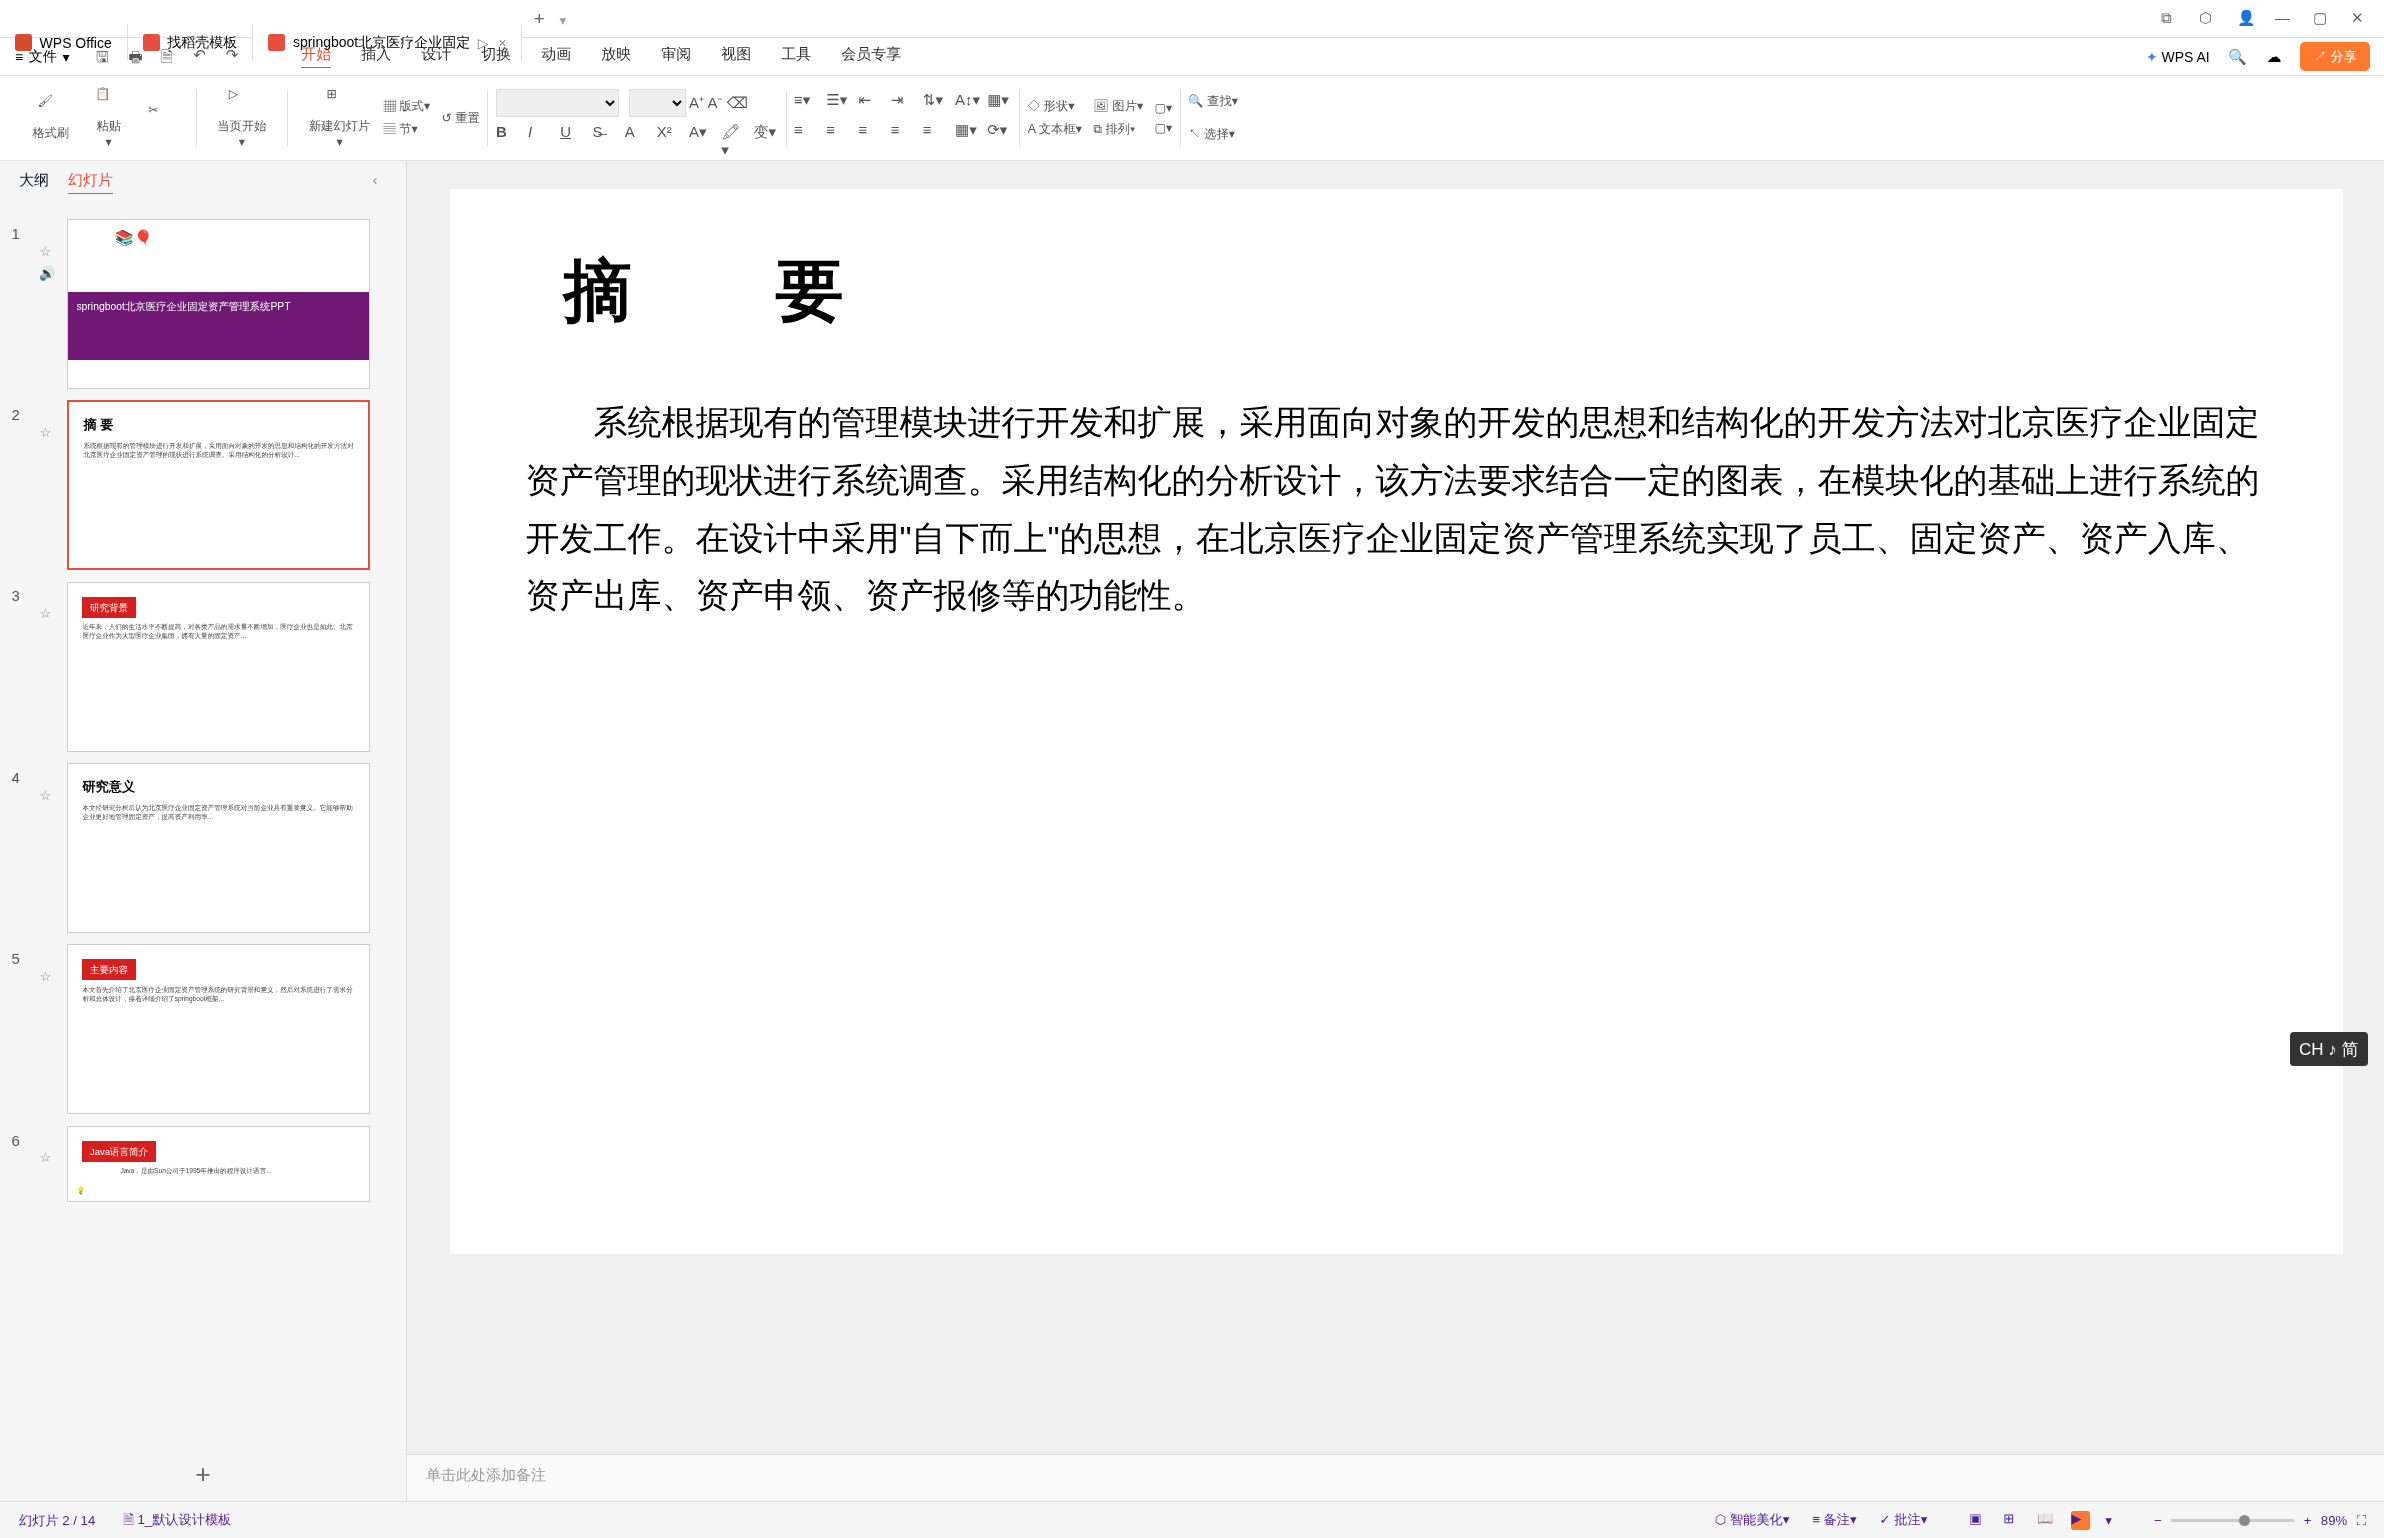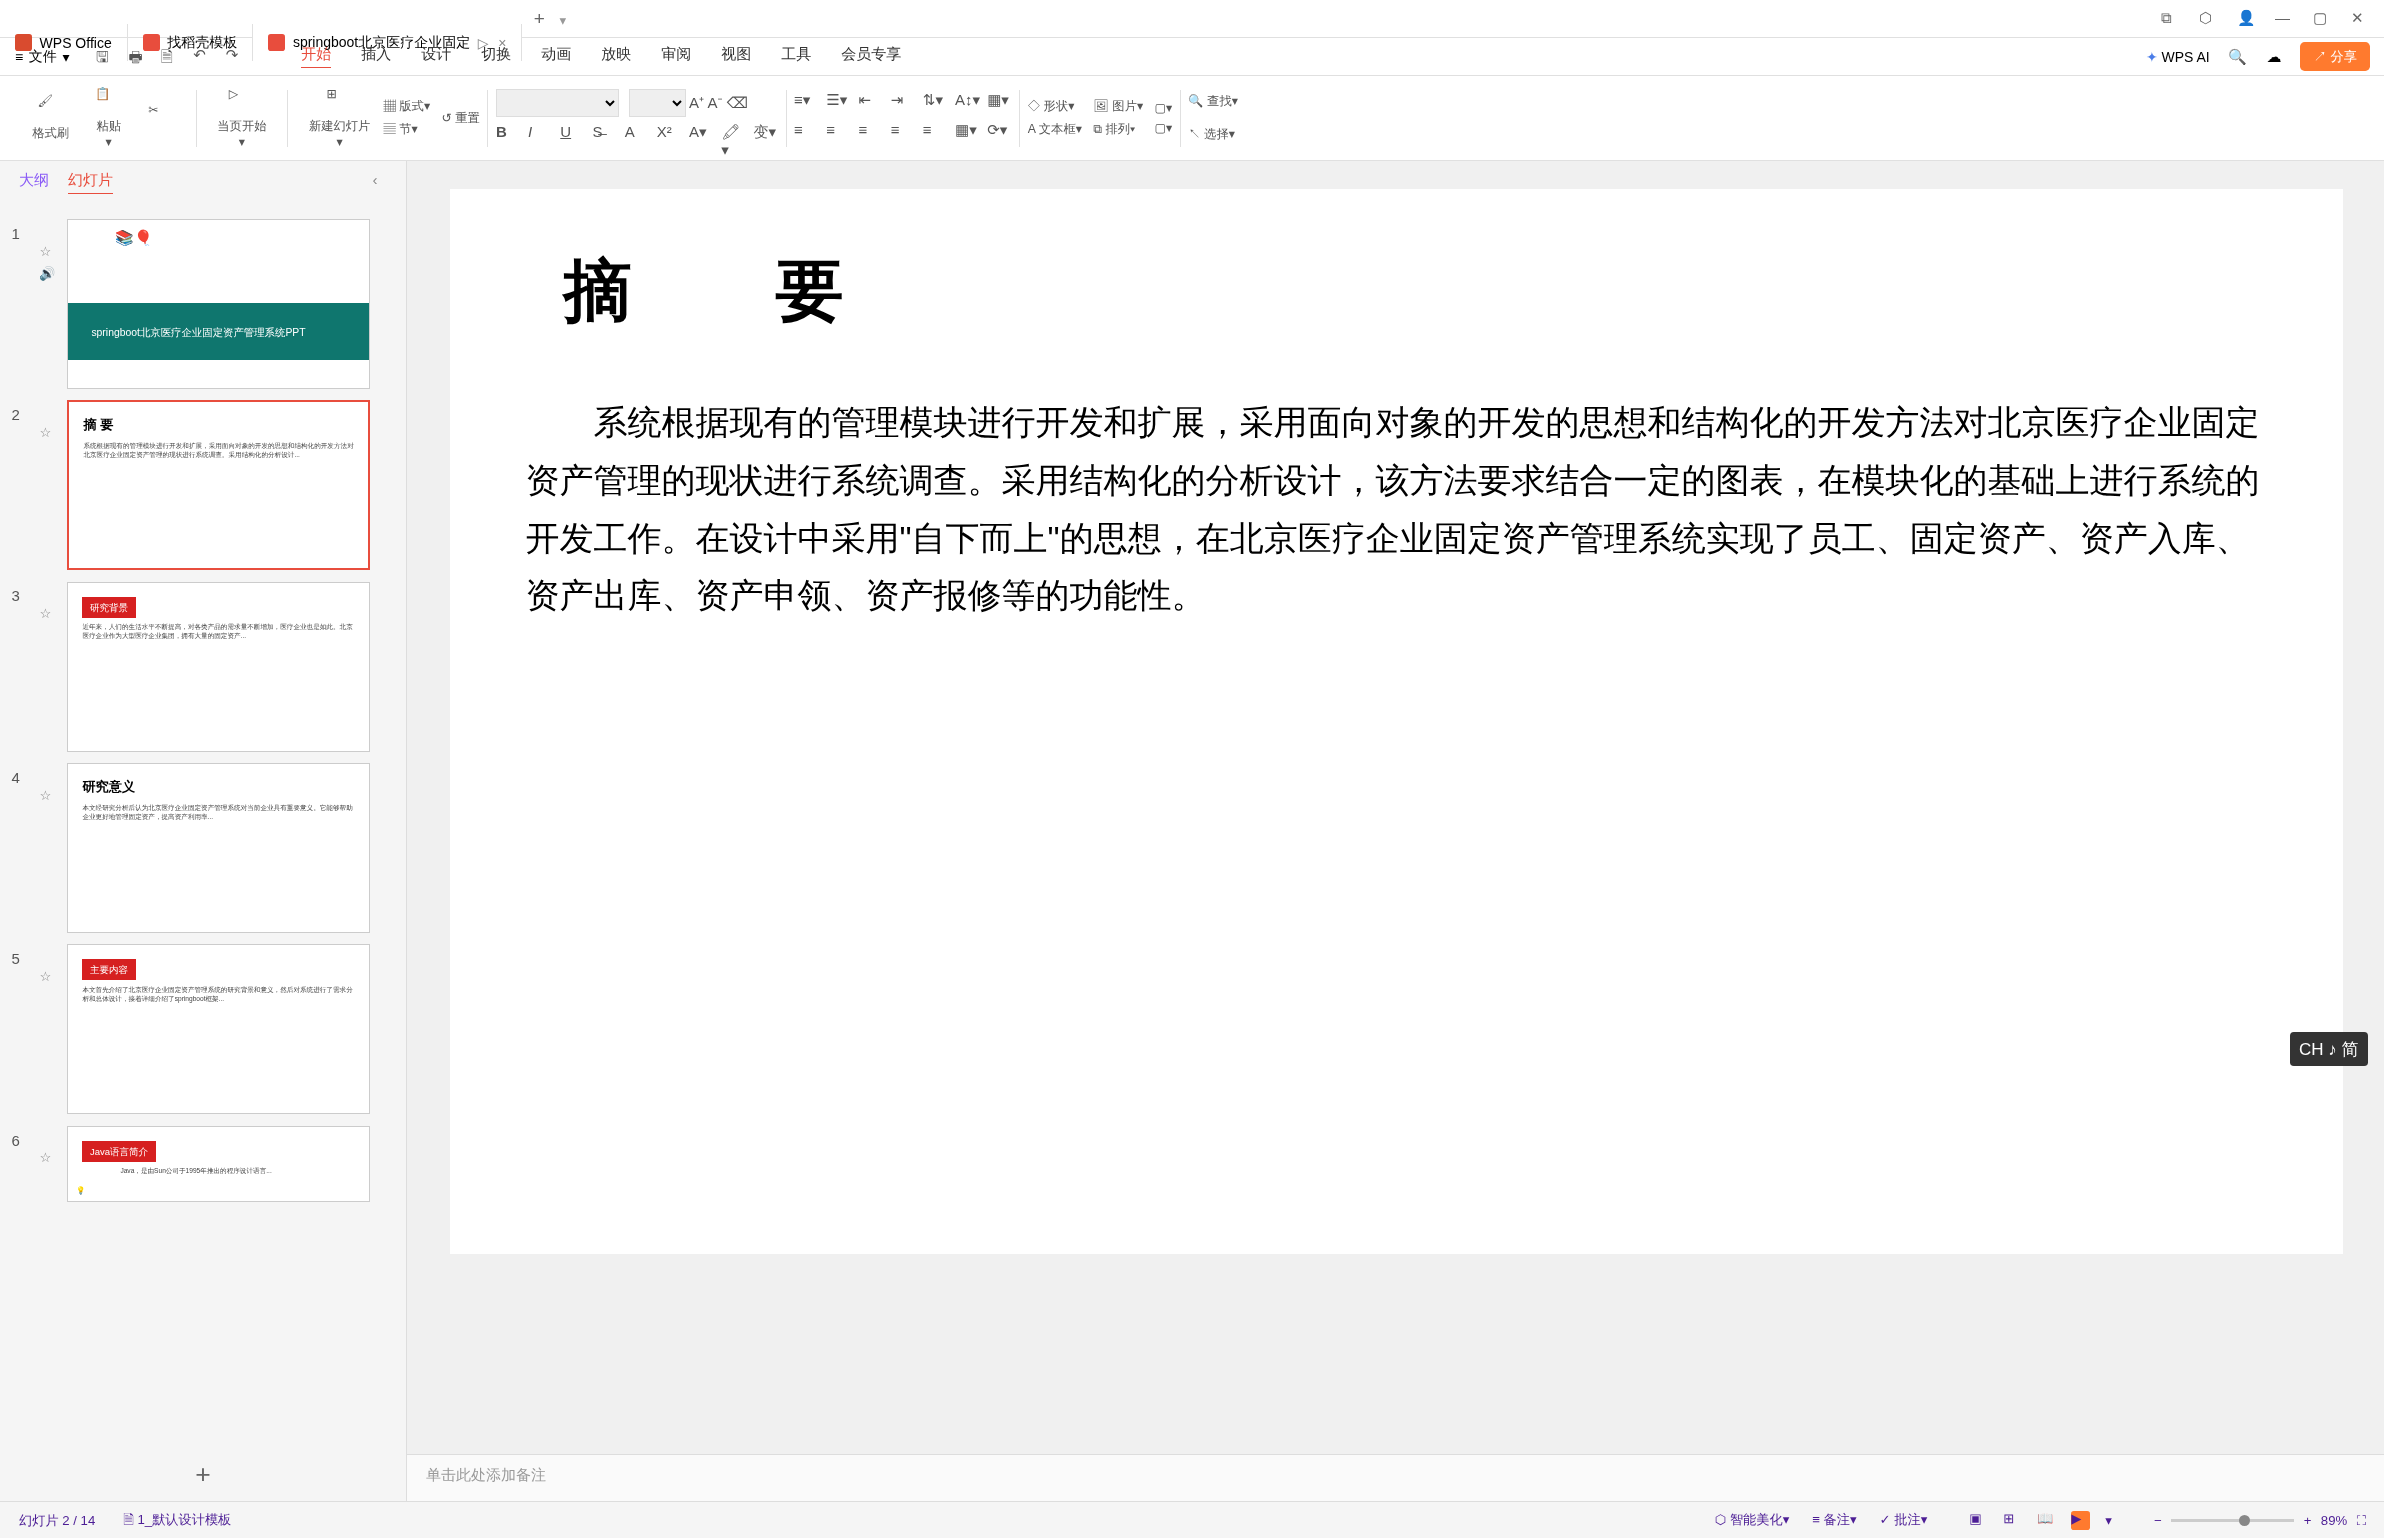--- a/index.html
+++ b/index.html
@@ -39,32 +39,32 @@
     .font-select { width: 123px; height: 28px; border: 0.9px solid #ddd; margin-right: 5.7px; }
     .size-select { width: 57px; height: 28px; border: 0.9px solid #ddd; }
     .fmt-btn { width: 24.6px; height: 24.6px; color: #555; }
     
     
     .main { display: flex; height: calc(100% - 199px); }
     
     
     .sidebar { width: 407px; background: #f5f5f5; display: flex; flex-direction: column; border-right: 0.9px solid #ddd; }
     .sidebar-tabs { display: flex; padding: 9.5px 19px; gap: 19px; font-size: 15px; }
-    .sidebar-tab { color: #8b5cf6; cursor: pointer; }
+    .sidebar-tab { color: #0f172a; cursor: pointer; }
     .sidebar-tab.active { color: #e84d3d; border-bottom: 1.9px solid #e84d3d; padding-bottom: 3.8px; }
     .sidebar-collapse { margin-left: auto; margin-right: 9.5px; color: #888; }
     .thumbs { flex: 1; overflow-y: auto; padding: 9.5px 0; }
     .thumb-row { display: flex; padding: 5.7px 11.4px; align-items: flex-start; }
     .thumb-num { width: 28px; font-size: 15px; color: #555; padding-top: 5.7px; }
     .thumb-icons { width: 28px; display: flex; flex-direction: column; gap: 7.6px; padding-top: 24.6px; font-size: 13.2px; color: #888; }
     .thumb { width: 303px; height: 170px; background: #fff; border: 0.9px solid #ccc; position: relative; overflow: hidden; }
     .thumb.selected { border: 2.8px solid #e84d3d; }
     .thumb-title-slide { background: #fff; }
     .thumb-title-slide .decoration { position: absolute; top: 9.5px; left: 47px; width: 189px; height: 47px; }
-    .thumb-title-slide .red-bar { position: absolute; bottom: 28px; left: 0; right: 0; height: 57px; background: #0f766e; color: #fff; font-size: 10.4px; padding: 23px; line-height: 1.3; }
+    .thumb-title-slide .red-bar { position: absolute; bottom: 28px; left: 0; right: 0; height: 68px; background: #701a75; color: #fff; font-size: 10.4px; padding: 8px; line-height: 1.3; }
     .thumb-text-slide { padding: 14px; font-size: 7.6px; line-height: 1.4; }
     .thumb-text-slide .thumb-title { font-size: 13.2px; font-weight: bold; margin-bottom: 7.6px; }
     .thumb-text-slide .red-header { background: #d62020; color: #fff; padding: 3.8px 7.6px; font-size: 9.5px; display: inline-block; }
     .thumb-text-slide .body-lines { margin-top: 5.7px; color: #444; font-size: 6.6px; line-height: 1.3; }
     .add-slide { font-size: 26.5px; color: #666; text-align: center; padding: 11.4px; cursor: pointer; }
     
     
     .canvas-area { flex: 1; display: flex; flex-direction: column; background: #f0f0f0; position: relative; }
     .slide-canvas { flex: 1; display: flex; align-items: flex-start; justify-content: center; padding: 28px 38px; }
     .slide { width: 1893px; height: 1065px; background: #fff; padding: 57px 76px; }

